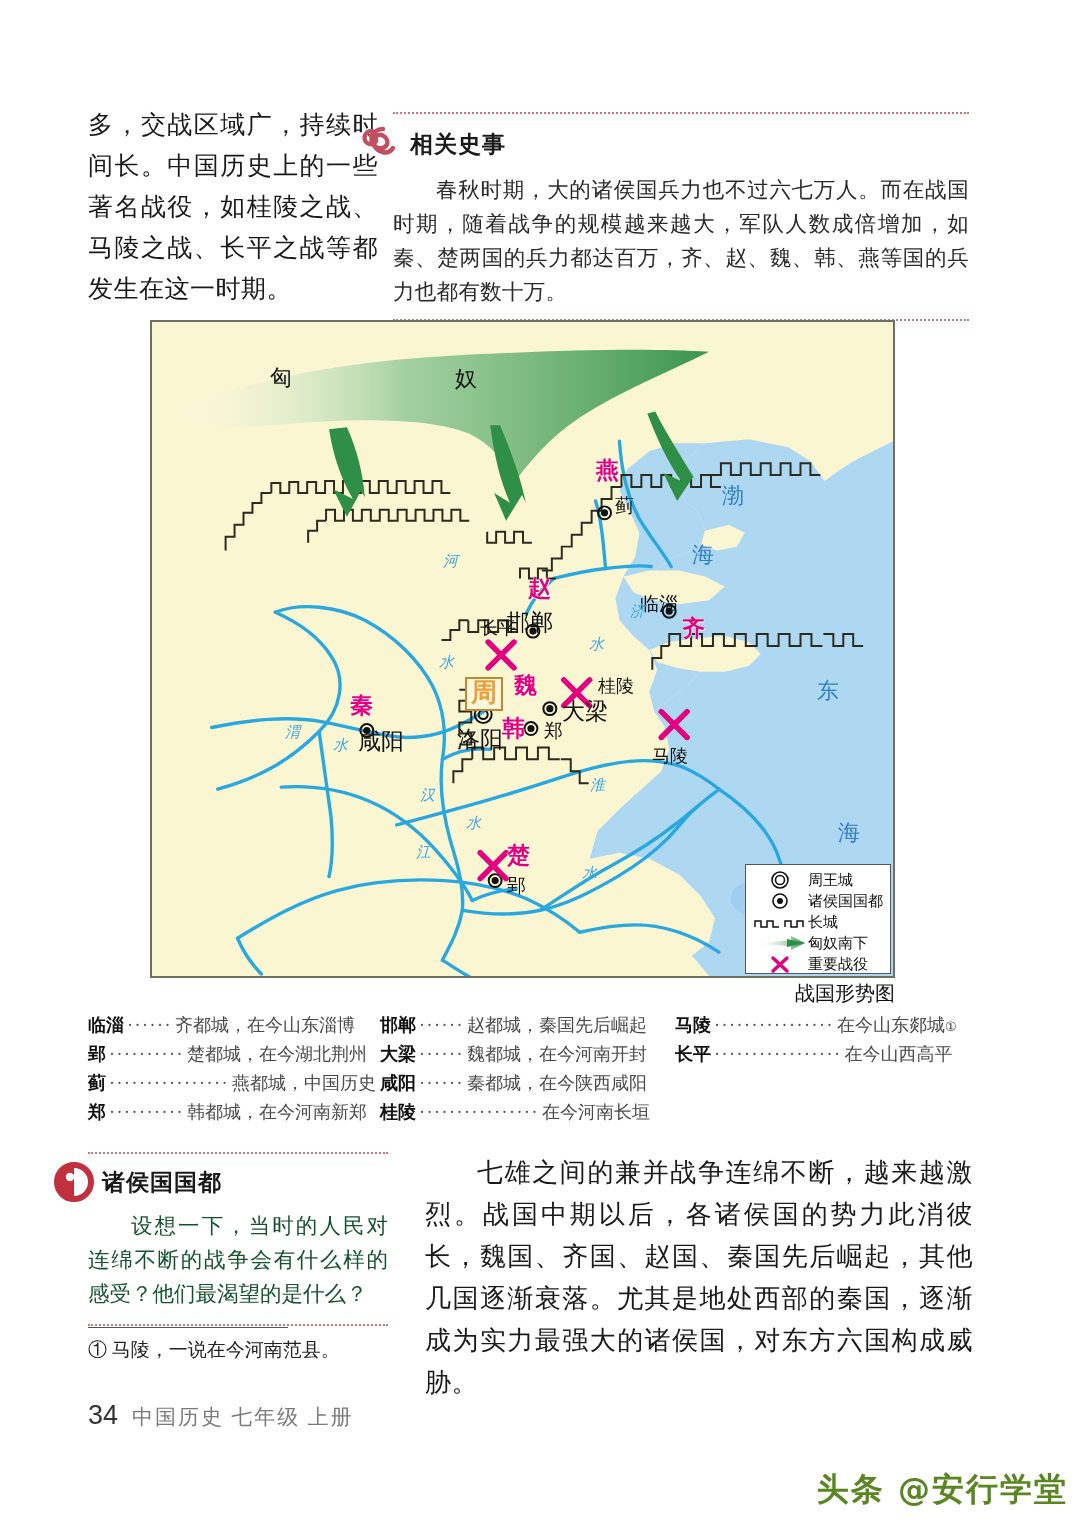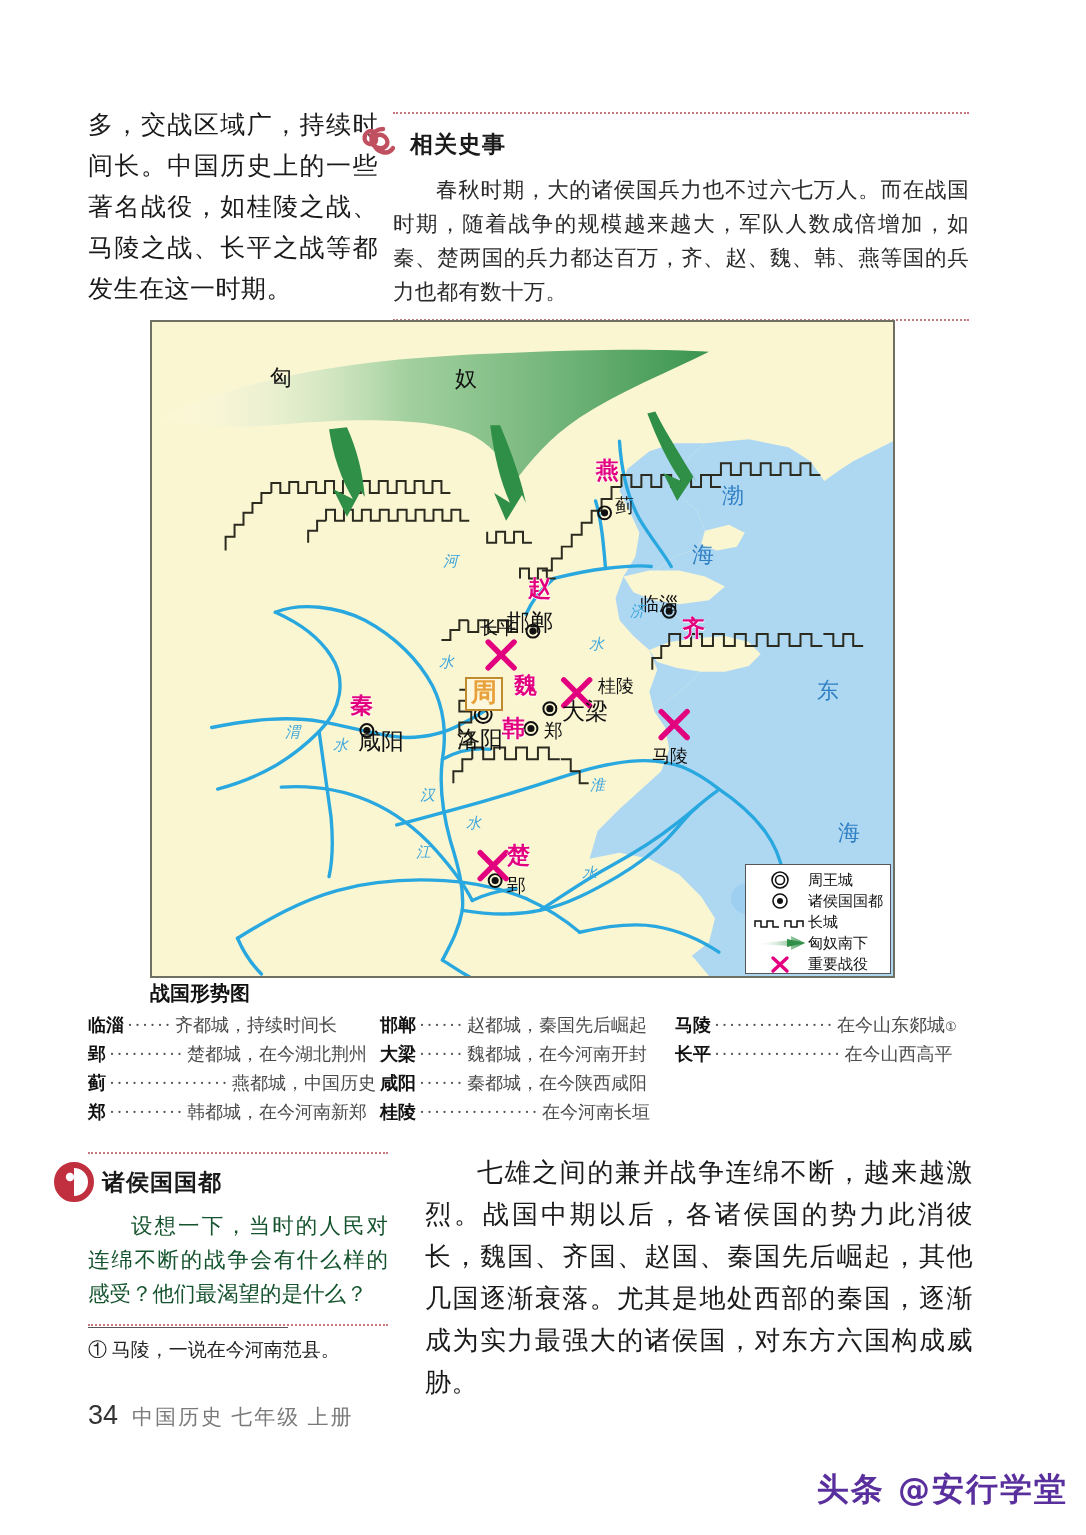--- a/index.html
+++ b/index.html
@@ -69,22 +69,22 @@
     position:absolute;right:2px;bottom:2px;width:146px;height:110px;
     background:#fff;border:1.5px solid #555;box-sizing:border-box;
     padding:5px 4px 0 6px;
   }
   .legend-row{display:flex;align-items:center;height:20px;margin-bottom:1px;}
   .legend-sym{width:56px;display:flex;align-items:center;justify-content:center;}
   .legend-txt{font-size:15px;color:#111;white-space:nowrap;}
 
   
   .mapcaption{
-    position:absolute;left:150px;top:980px;width:745px;text-align:left;
-    font-size:20px;color:#111;font-weight:bold;
+    position:absolute;left:150px;top:980px;width:745px;text-align:right;
+    font-size:20px;color:#111;
   }
   .keytable{
     position:absolute;left:88px;top:1013px;width:885px;
     display:grid;grid-template-columns:292px 295px 298px;
     row-gap:0px;
   }
   .keyrow{display:flex;align-items:baseline;font-size:18px;height:29px;color:#3f3f3f;}
   .keyname{font-weight:bold;color:#111;white-space:nowrap;}
   .keydots{flex:0 0 auto;overflow:hidden;white-space:nowrap;color:#555;letter-spacing:1.5px;padding:0 3px;}
   .keydesc{white-space:nowrap;color:#4a4a4a;}
@@ -122,21 +122,21 @@
   }
   .footer{
     position:absolute;left:88px;top:1400px;display:flex;align-items:baseline;gap:14px;
   }
   .footer .pno{font-size:27px;color:#333;font-family:"Liberation Sans",sans-serif;}
   .footer .ftxt{font-size:21px;color:#7a7a7a;letter-spacing:2px;font-family:Liberation Serif, serif;}
 
   .watermark{
     position:absolute;right:18px;top:1468px;
     font-family:"DejaVu Sans","Liberation Sans",sans-serif;
-    font-size:32px;font-weight:bold;color:#4c1d95;letter-spacing:2px;
+    font-size:32px;font-weight:bold;color:#4d7c0f;letter-spacing:2px;
     opacity:0.92;
   }
 </style>
 </head>
 <body>
 
 <div class="page">
 
   <div class="top-left">多，交战区域广，持续时间长。中国历史上的一些著名战役，如桂陵之战、马陵之战、长平之战等都发生在这一时期。</div>
 
@@ -434,21 +434,21 @@
       </div>
     </div>
   </div>
 
   <div class="mapcaption">战国形势图</div>
 
   <div class="keytable">
     <div class="keyrow">
       <span class="keyname">临淄</span>
       <span class="keydots">······</span>
-      <span class="keydesc">齐都城，持续时间长</span>
+      <span class="keydesc">齐都城，在今山东淄博</span>
       <span class="sup"></span>
     </div>
     <div class="keyrow">
       <span class="keyname">邯郸</span>
       <span class="keydots">······</span>
       <span class="keydesc">赵都城，秦国先后崛起</span>
       <span class="sup"></span>
     </div>
     <div class="keyrow">
       <span class="keyname">马陵</span>

